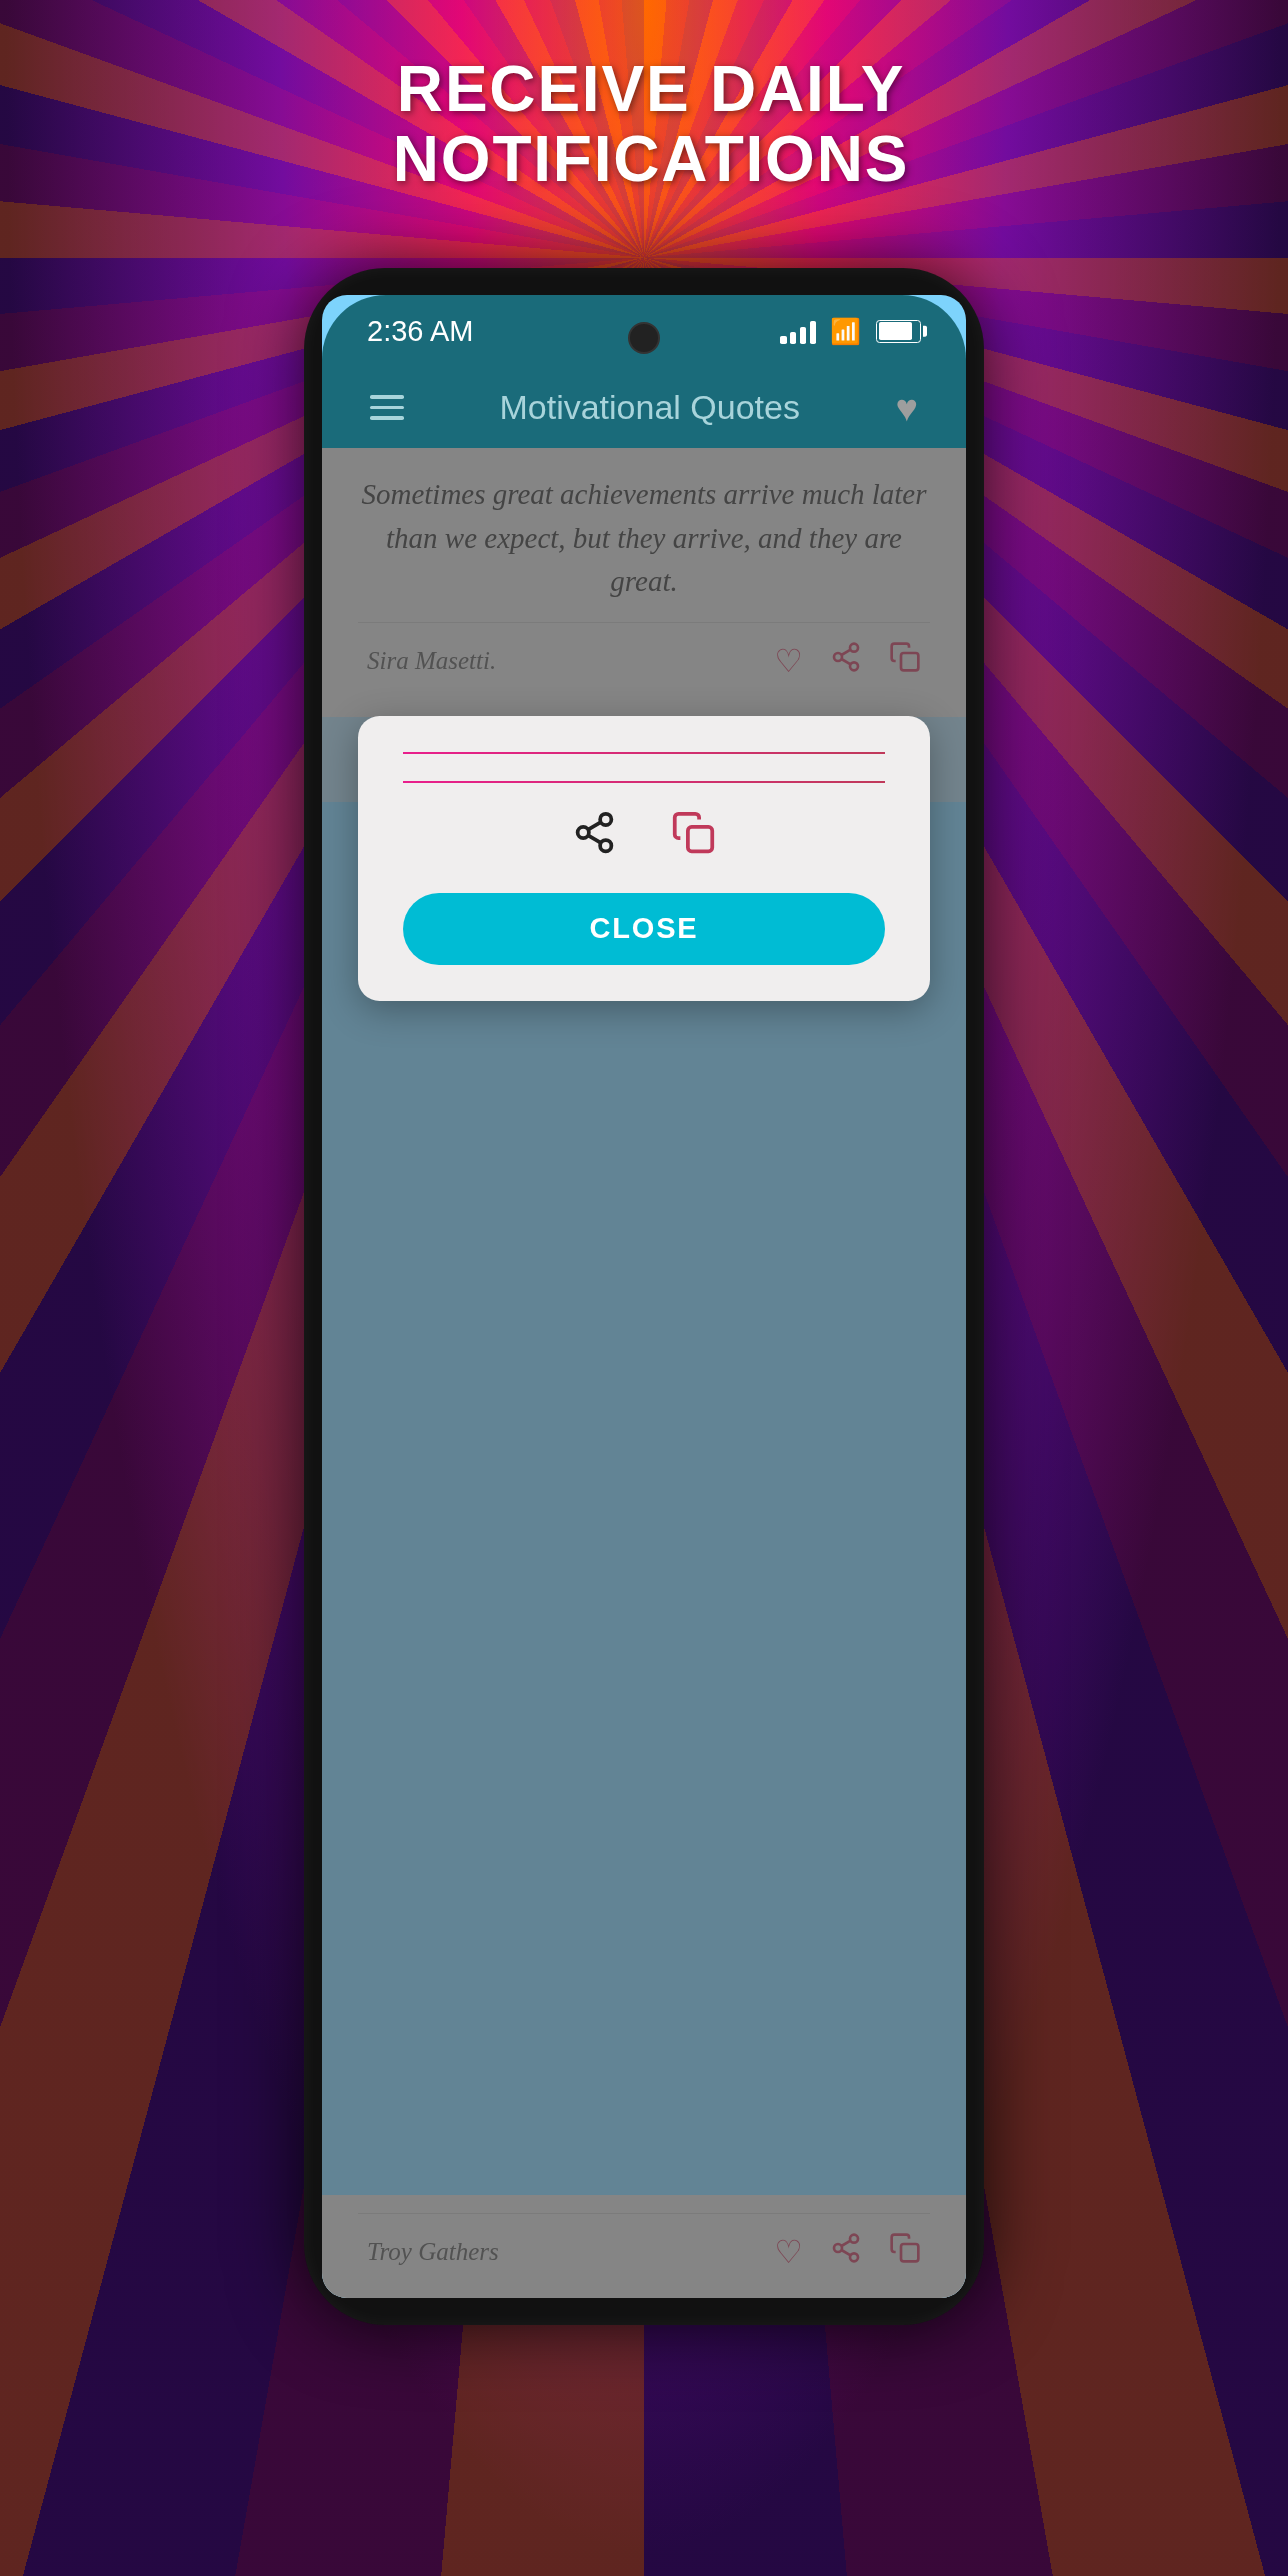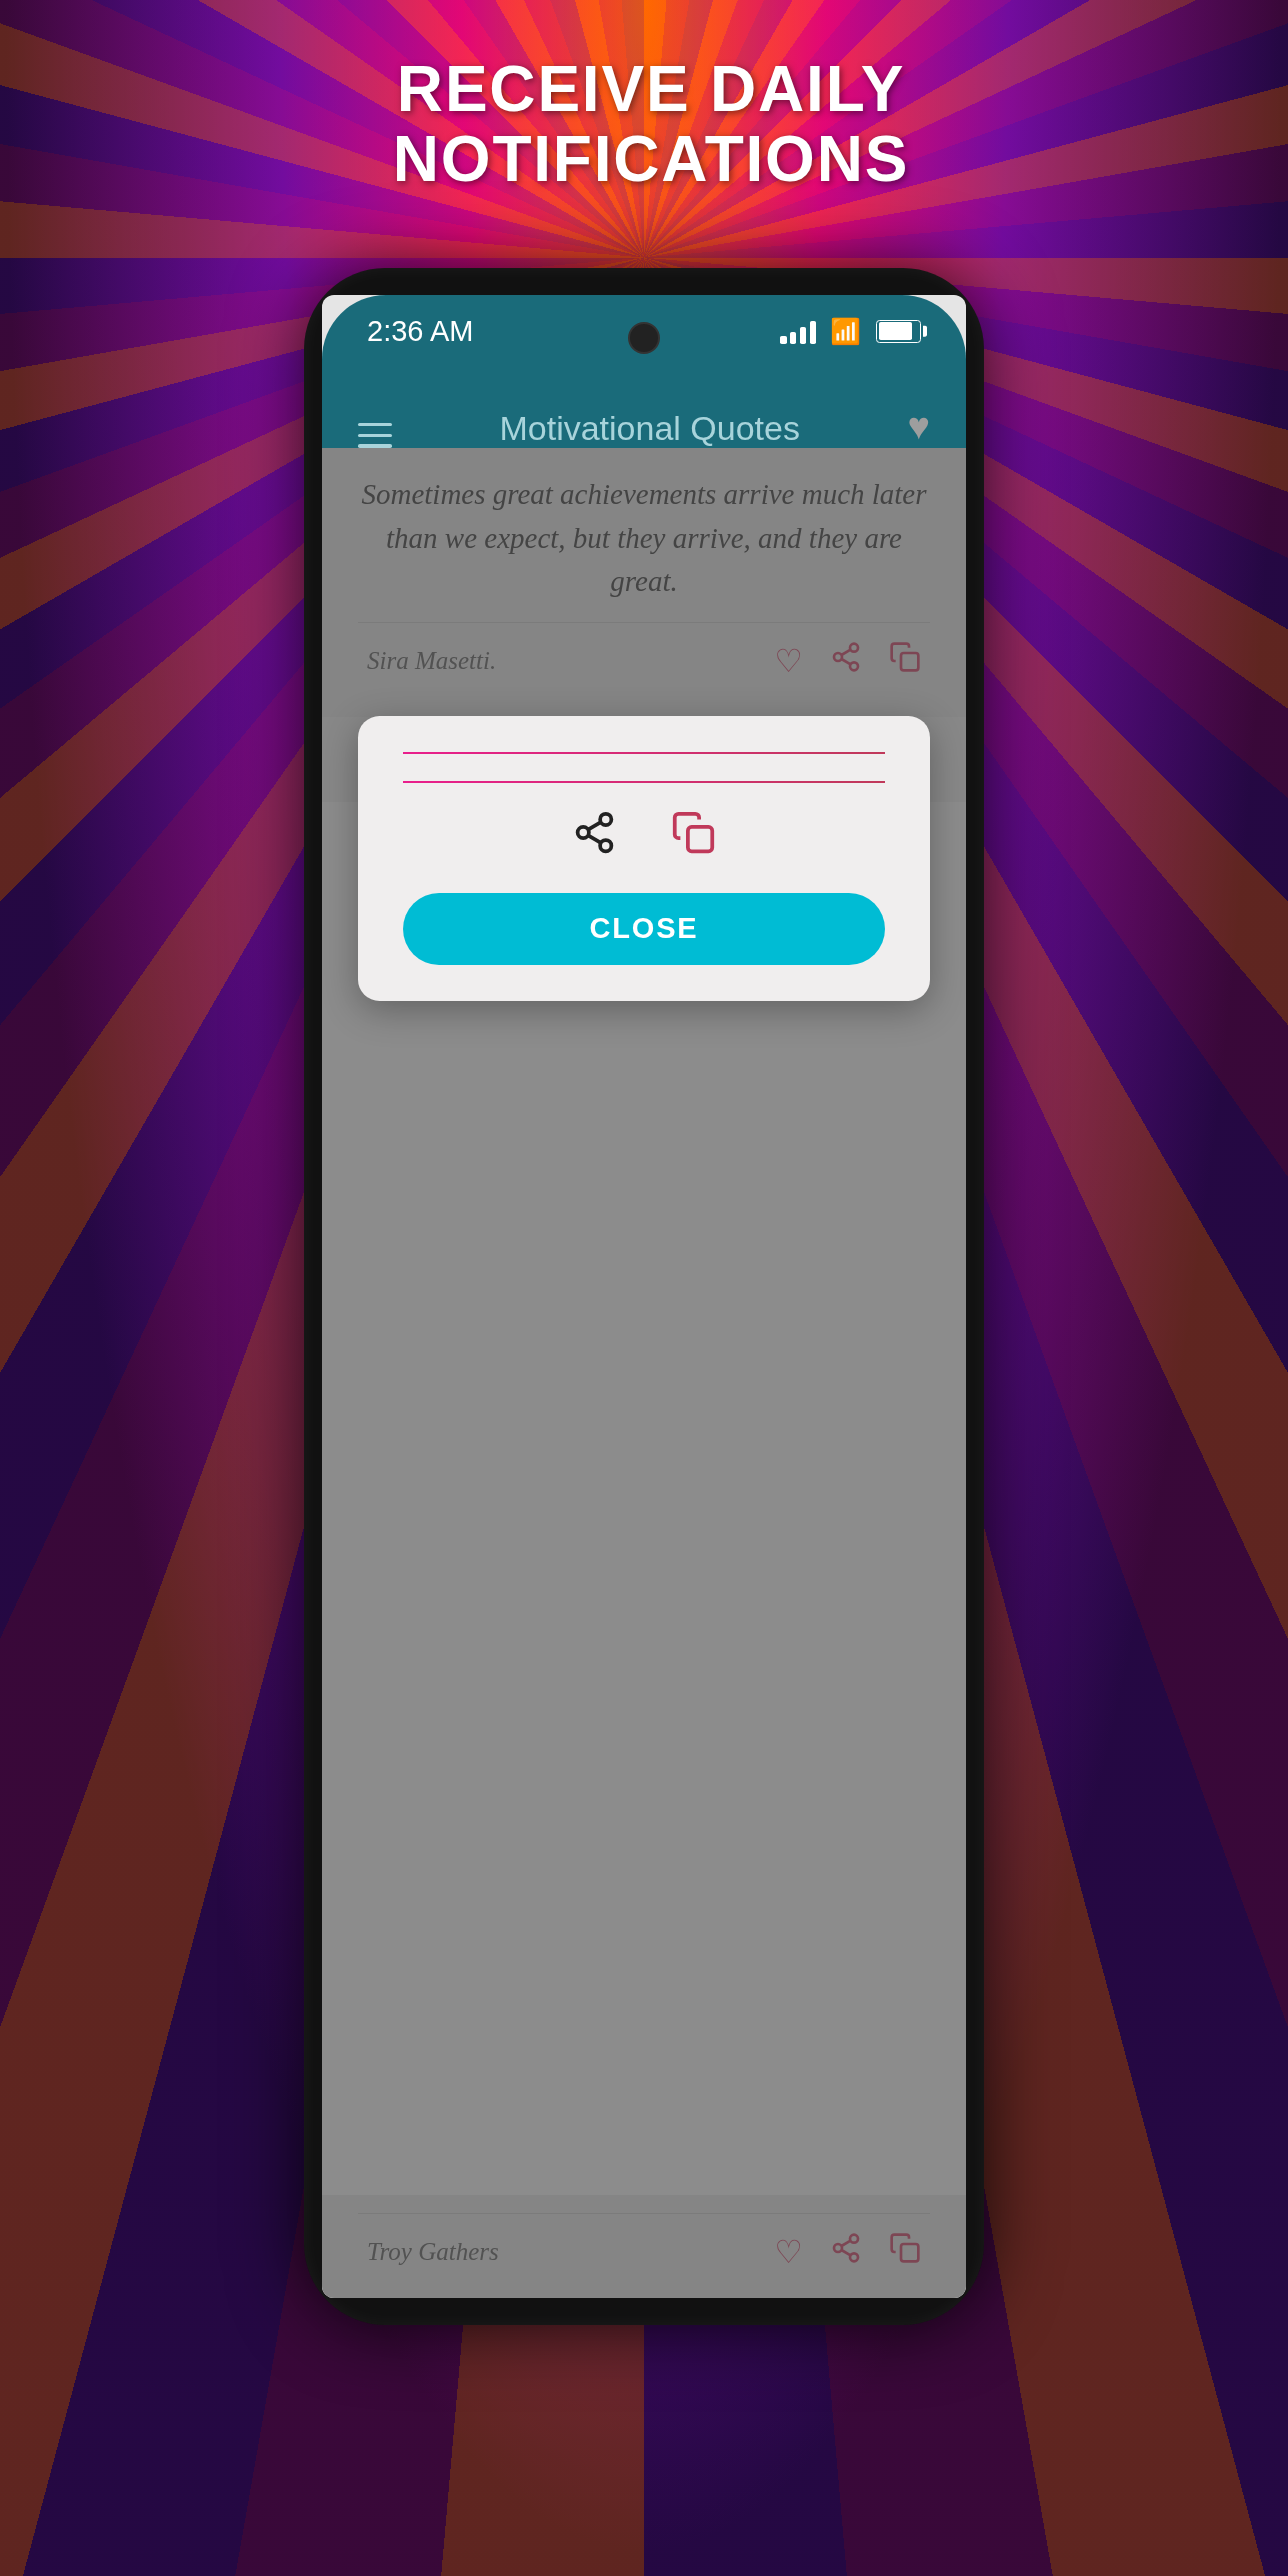--- a/index.html
+++ b/index.html
@@ -68,22 +68,22 @@
       overflow: hidden;
     }
 
     
     .phone-screen {
       position: absolute;
       top: 27px;
       left: 18px;
       right: 18px;
       bottom: 27px;
-      background: #e5e5e5;
-      border-radius: 12px;
+      background: #7dd3fc;
+      border-radius: 25px;
       overflow: hidden;
     }
 
     
     .status-bar {
       background: #1a6b7a;
       height: 72px;
       display: flex;
       align-items: center;
       justify-content: space-between;
@@ -146,23 +146,23 @@
       height: 100%;
       width: 85%;
       border-radius: 1.8px;
     }
 
     
     .app-header {
       background: #1a6b7a;
       height: 81px;
       display: flex;
-      align-items: flex-end;
+      align-items: center;
       justify-content: space-between;
-      padding: 0 36px;
+      padding: 0 48px;
     }
     .hamburger-icon {
       display: flex;
       flex-direction: column;
       gap: 7.2px;
       cursor: pointer;
     }
     .hamburger-icon span {
       display: block;
       width: 34px;

